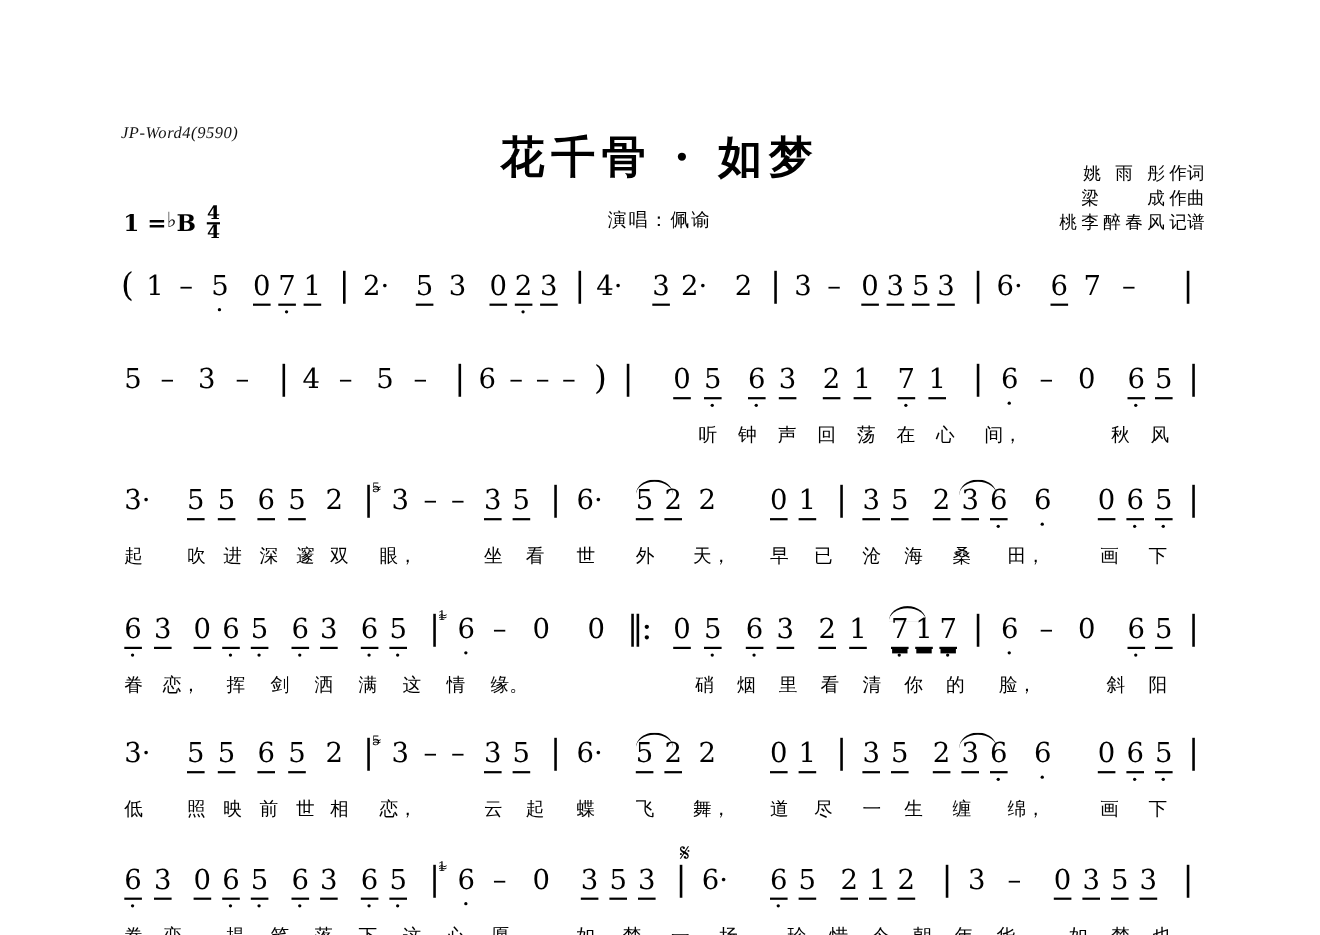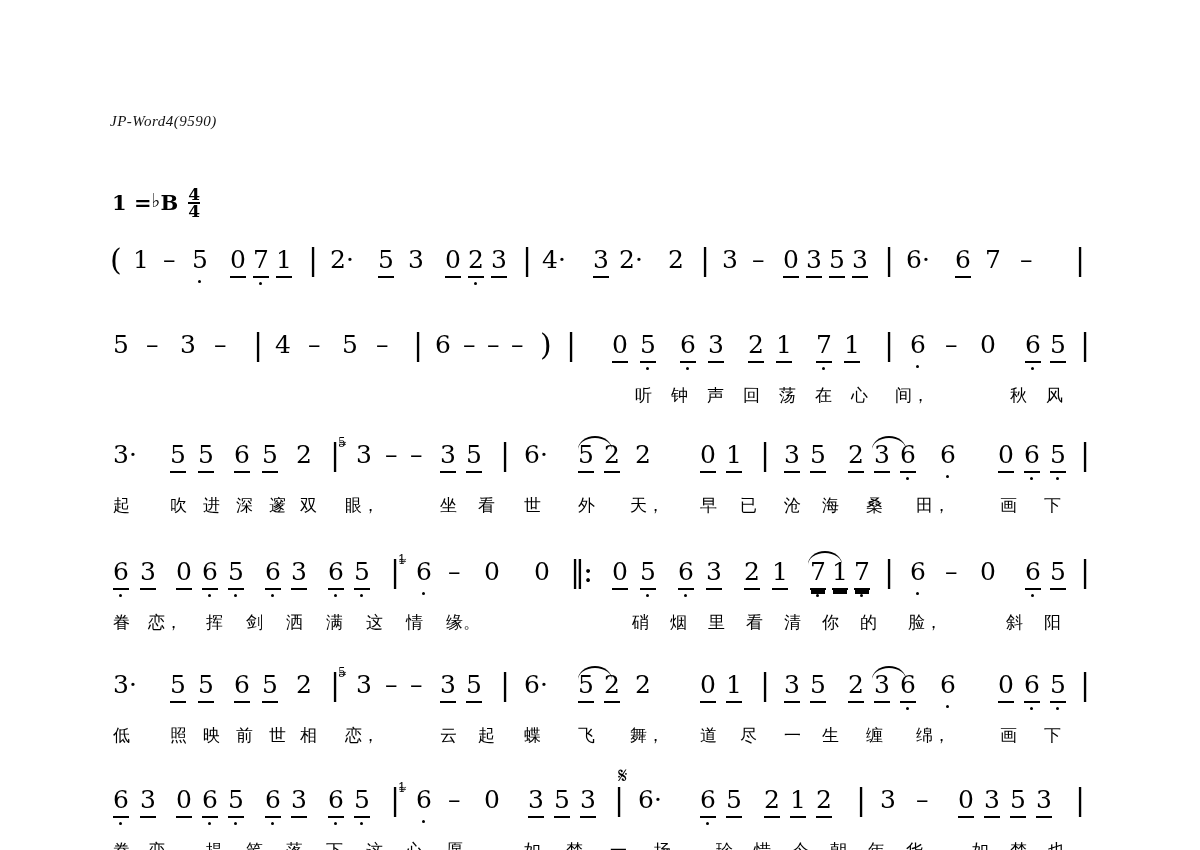--- a/index.html
+++ b/index.html
@@ -140,21 +140,34 @@
   .repeat-sign { font-size: 30px; top: -3px; letter-spacing: -2px; }
   .segno { font-size: 22px; }
 </style>
 </head>
 <body>
 
 <div class="page">
 
   <div class="watermark">JP-Word4(9590)</div>
 
-
+  <div class="title">花千骨 · 如梦</div>
+  <div class="singer">演唱：佩谕</div>
+
+  <div class="credits">
+    <span class="row">
+      <span class="nm">姚 雨 彤</span><span>作词</span>
+    </span>
+    <span class="row">
+      <span class="nm">梁　　成</span><span>作曲</span>
+    </span>
+    <span class="row">
+      <span class="nm">桃李醉春风</span><span>记谱</span>
+    </span>
+  </div>
 
   <div class="keysig">
     <span>1 =</span>
     <span class="flat">♭</span>
     <span>B</span>
     <span class="frac">
       <span class="num">4</span>
       <span class="den">4</span>
     </span>
   </div>

